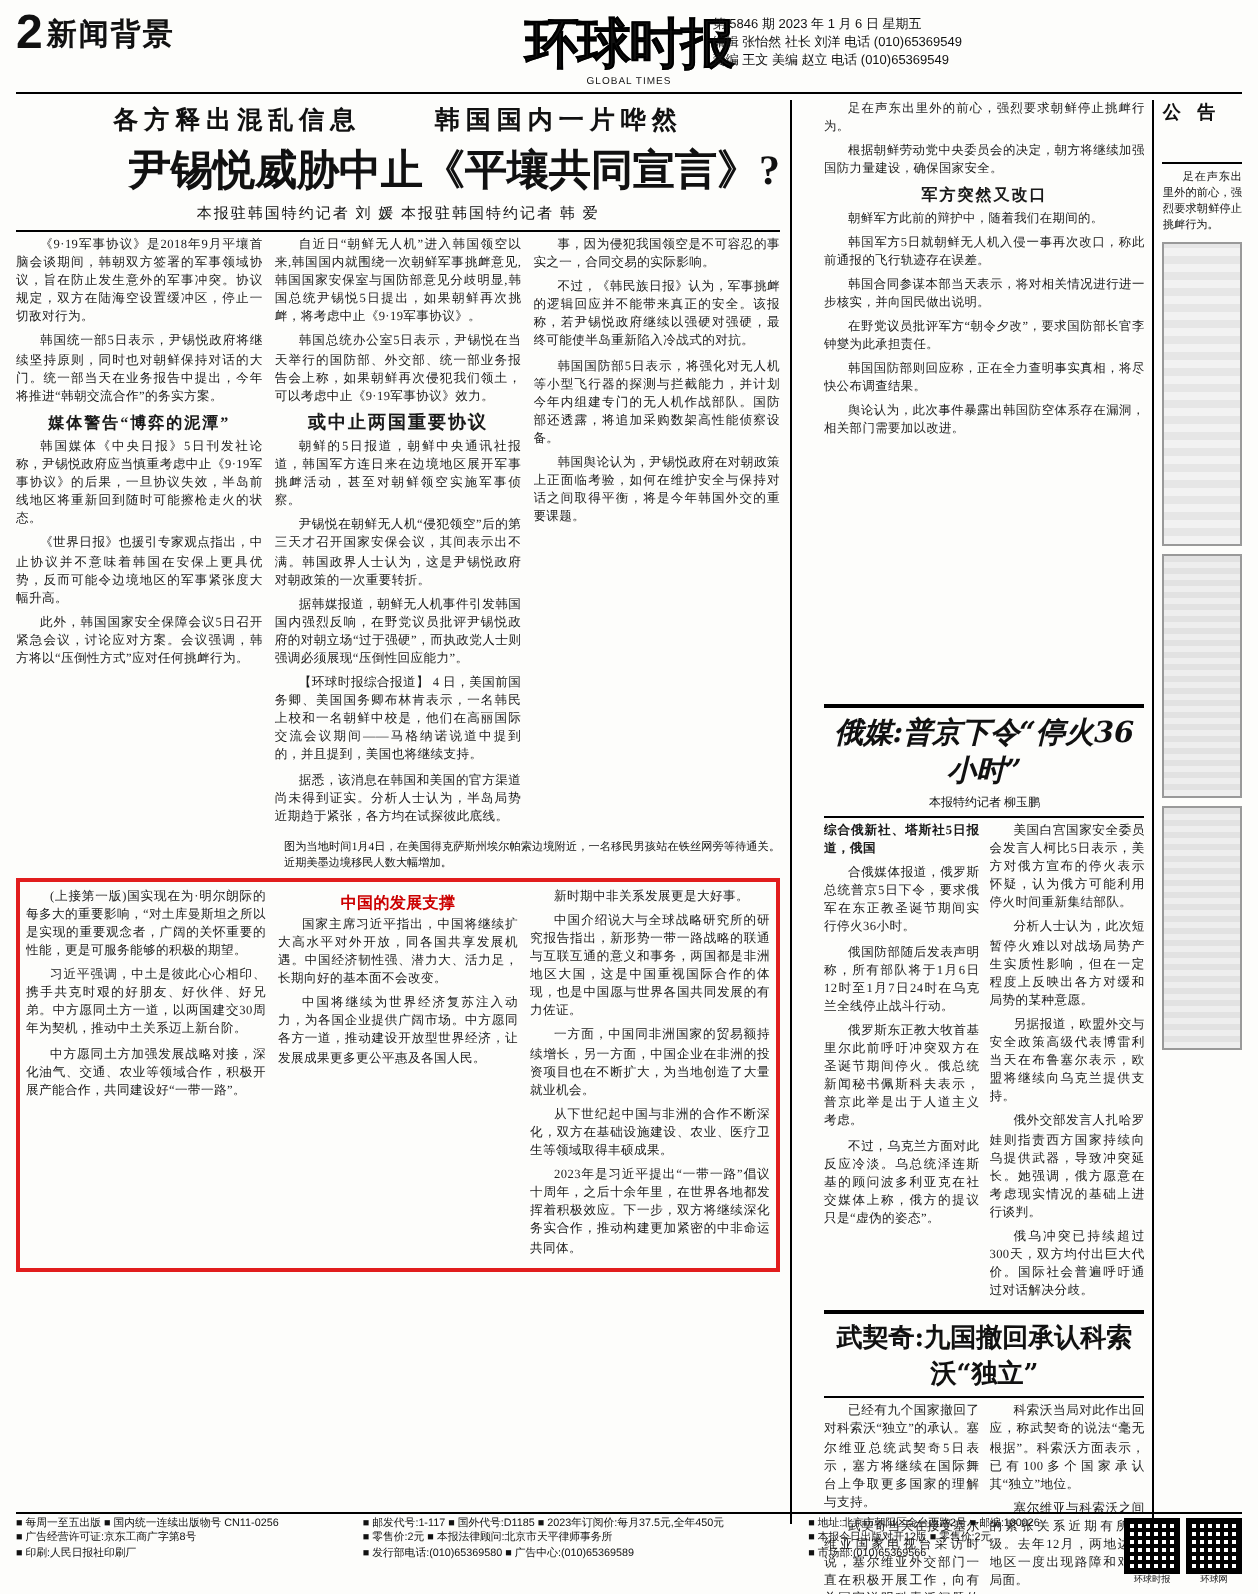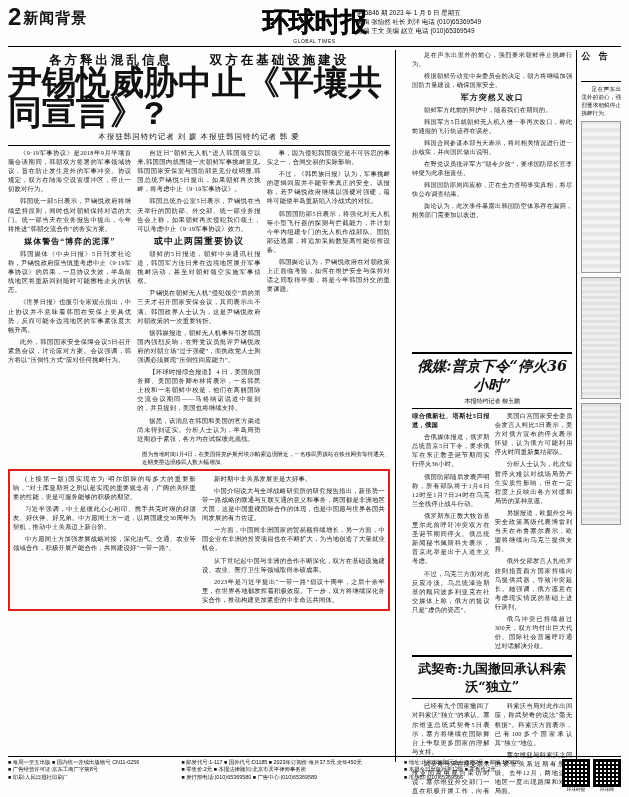--- a/index.html
+++ b/index.html
@@ -69,26 +69,26 @@
   .col-right{ width:42px; margin-left:4px; position:relative;}
 
   .vrule{border-left:1px solid #000;}
 
   
   .kicker{
     text-align:center;font-size:12.5px;font-weight:bold;
     letter-spacing:3px;margin:2px 0 1px;
   }
   .headline{
-    text-align:left;
-    font-size:34px;font-weight:bold;
+    text-align:right;
+    font-size:21px;font-weight:bold;
     letter-spacing:0px;
     line-height:30px;
     margin:1px 0 2px;
-    font-family:Liberation Mono, monospace;
+    font-family:Liberation Serif, serif;
   }
   .byline{
     text-align:center;font-size:7.5px;margin-bottom:3px;
     letter-spacing:1px;
   }
   .rule-thick{border-bottom:2px solid #000;margin:2px 0;}
   .rule-thin{border-bottom:1px solid #000;margin:2px 0;}
 
   
   .cols3{
@@ -239,21 +239,21 @@
   </div>
   <div class="topline"></div>
 
   <div class="grid">
 
     <div class="col-left">
 
       <div class="kicker">
         <span>各方释出混乱信息</span>
         &nbsp;&nbsp;&nbsp;&nbsp;
-        <span>双方在基础设施建设</span>
+        <span>韩国国内一片哗然</span>
       </div>
 
       <div class="headline">尹锡悦威胁中止《平壤共同宣言》?</div>
       <div class="byline">本报驻韩国特约记者  刘  媛    本报驻韩国特约记者  韩  爱</div>
       <div class="rule-thin"></div>
 
       <div class="cols3">
 
         <div class="tcol">
           <p>《9·19军事协议》是2018年9月平壤首脑会谈期间，韩朝双方签署的军事领域协议，旨在防止发生意外的军事冲突。协议规定，双方在陆海空设置缓冲区，停止一切敌对行为。</p>
@@ -289,20 +289,25 @@
           <div class="photo-cap">图为当地时间1月4日，在美国得克萨斯州埃尔帕索边境附近，一名移民男孩站在铁丝网旁等待通关。近期美墨边境移民人数大幅增加。</div>
         </div>
       </div>
 
       <div class="redbox">
         <div class="cols3">
           <div class="tcol">
             <p>(上接第一版)国实现在为·明尔朗际的每多大的重要影响，“对土库曼斯坦之所以是实现的重要观念者，广阔的关怀重要的性能，更是可服务能够的积极的期望。</p>
             <p>习近平强调，中土是彼此心心相印、携手共克时艰的好朋友、好伙伴、好兄弟。中方愿同土方一道，以两国建交30周年为契机，推动中土关系迈上新台阶。</p>
             <p>中方愿同土方加强发展战略对接，深化油气、交通、农业等领域合作，积极开展产能合作，共同建设好“一带一路”。</p>
+          </div>
+          <div class="tcol">
+            <div class="title">中国的发展支撑</div>
+            <p>国家主席习近平指出，中国将继续扩大高水平对外开放，同各国共享发展机遇。中国经济韧性强、潜力大、活力足，长期向好的基本面不会改变。</p>
+            <p>中国将继续为世界经济复苏注入动力，为各国企业提供广阔市场。中方愿同各方一道，推动建设开放型世界经济，让发展成果更多更公平惠及各国人民。</p>
           </div>
           <div class="tcol">
             <p>新时期中非关系发展更是大好事。</p>
             <p>中国介绍说大与全球战略研究所的研究报告指出，新形势一带一路战略的联通与互联互通的意义和事务，两国都是非洲地区大国，这是中国重视国际合作的体现，也是中国愿与世界各国共同发展的有力佐证。</p>
             <p>一方面，中国同非洲国家的贸易额持续增长，另一方面，中国企业在非洲的投资项目也在不断扩大，为当地创造了大量就业机会。</p>
             <p>从下世纪起中国与非洲的合作不断深化，双方在基础设施建设、农业、医疗卫生等领域取得丰硕成果。</p>
             <p>2023年是习近平提出“一带一路”倡议十周年，之后十余年里，在世界各地都发挥着积极效应。下一步，双方将继续深化务实合作，推动构建更加紧密的中非命运共同体。</p>
           </div>
         </div>
       </div>

